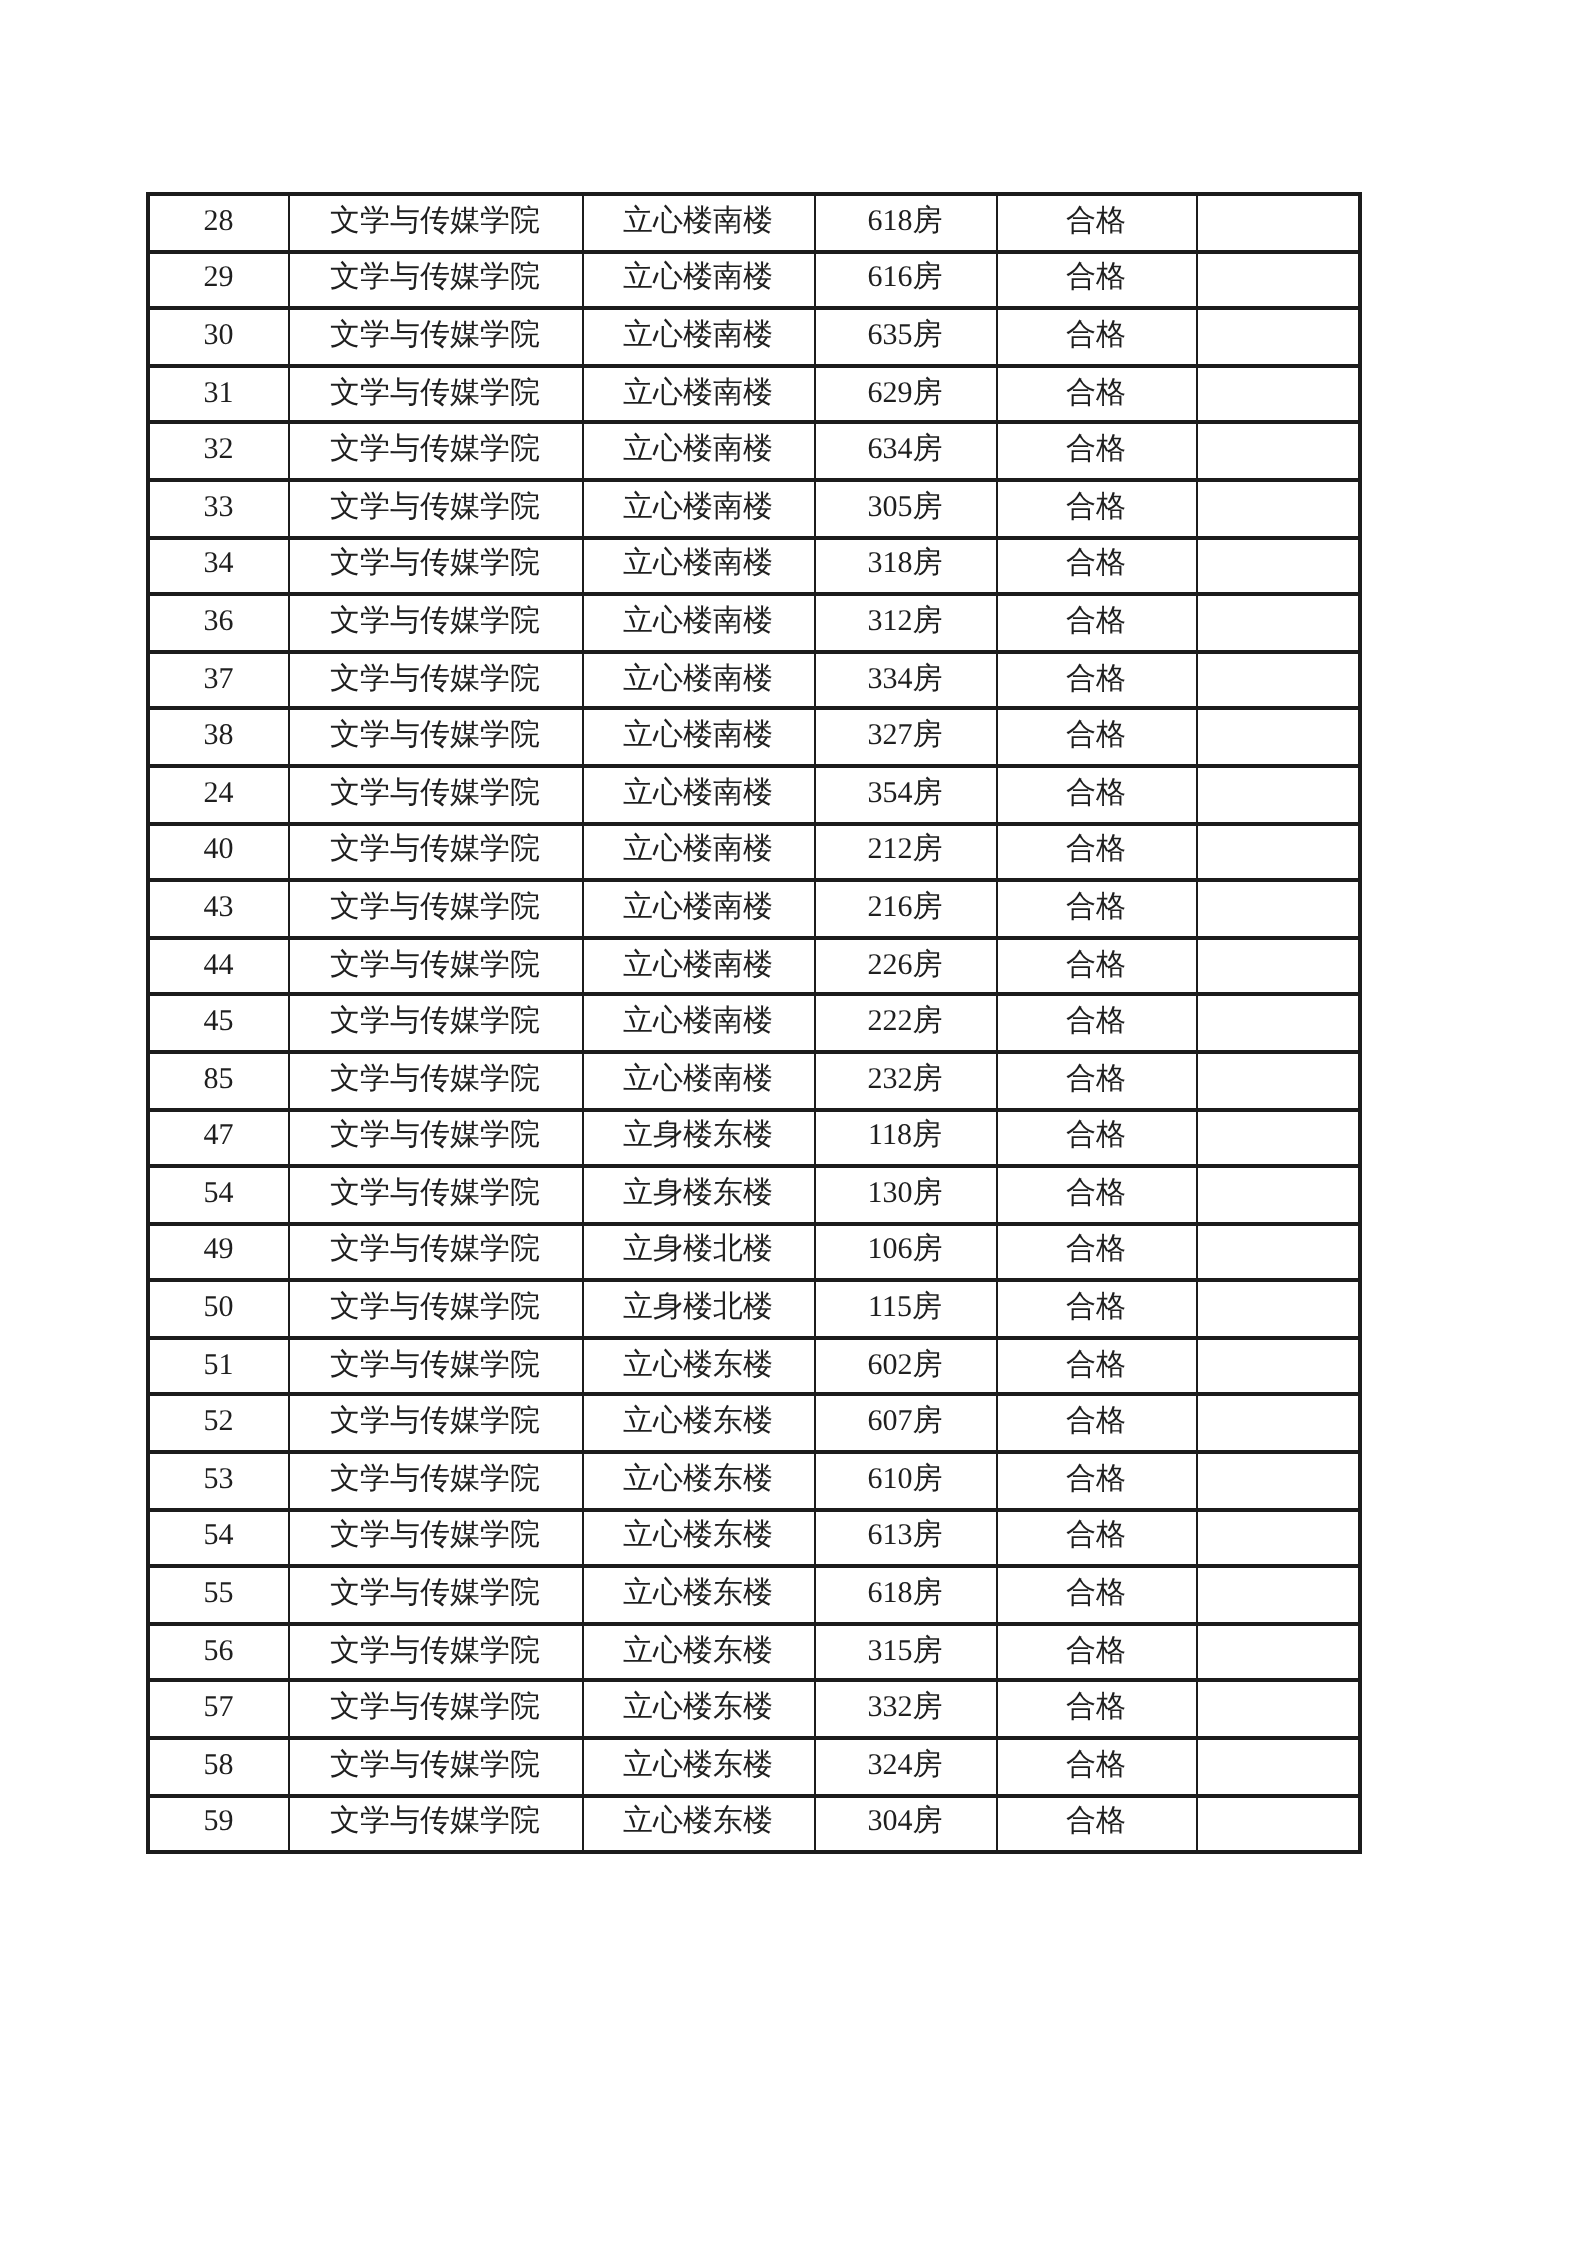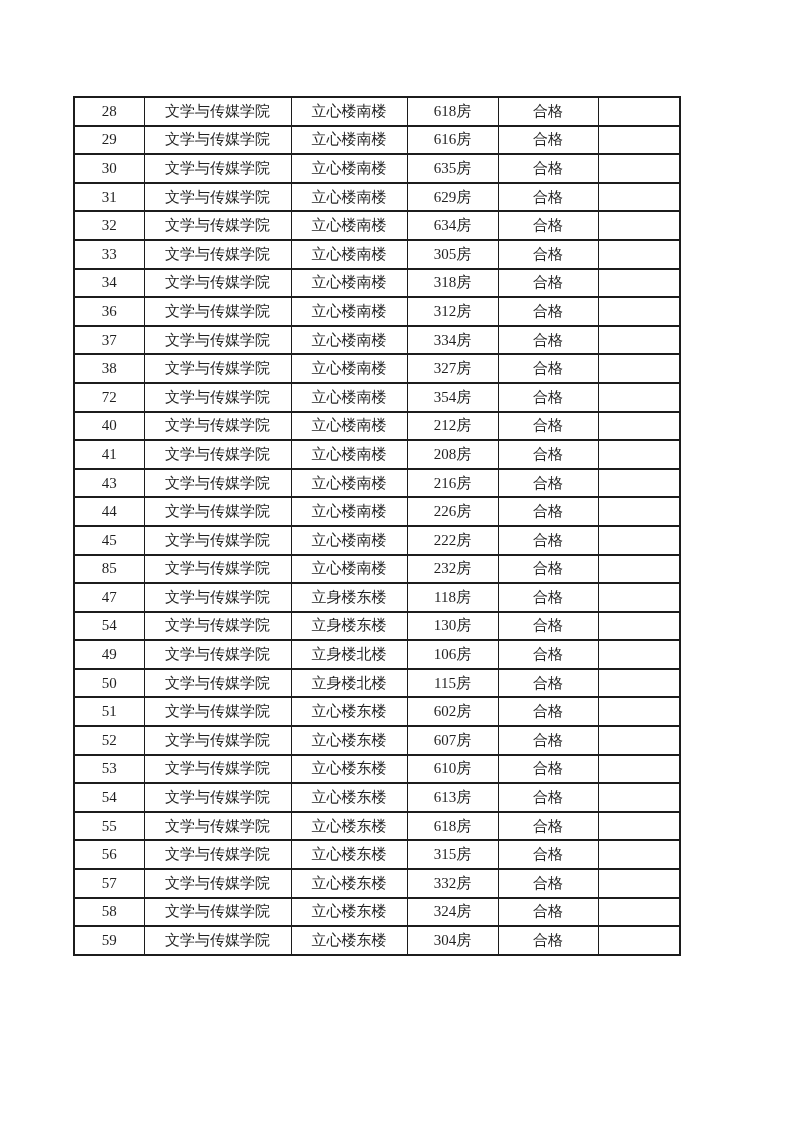--- a/index.html
+++ b/index.html
@@ -141,40 +141,32 @@
   </tr>
           <tr>
     <td>38</td>
     <td>文学与传媒学院</td>
     <td>立心楼南楼</td>
     <td>327房</td>
     <td>合格</td>
     <td></td>
   </tr>
           <tr>
-    <td>72</td>
+    <td>24</td>
     <td>文学与传媒学院</td>
     <td>立心楼南楼</td>
     <td>354房</td>
     <td>合格</td>
     <td></td>
   </tr>
           <tr>
     <td>40</td>
     <td>文学与传媒学院</td>
     <td>立心楼南楼</td>
     <td>212房</td>
-    <td>合格</td>
-    <td></td>
-  </tr>
-          <tr>
-    <td>41</td>
-    <td>文学与传媒学院</td>
-    <td>立心楼南楼</td>
-    <td>208房</td>
     <td>合格</td>
     <td></td>
   </tr>
           <tr>
     <td>43</td>
     <td>文学与传媒学院</td>
     <td>立心楼南楼</td>
     <td>216房</td>
     <td>合格</td>
     <td></td>

